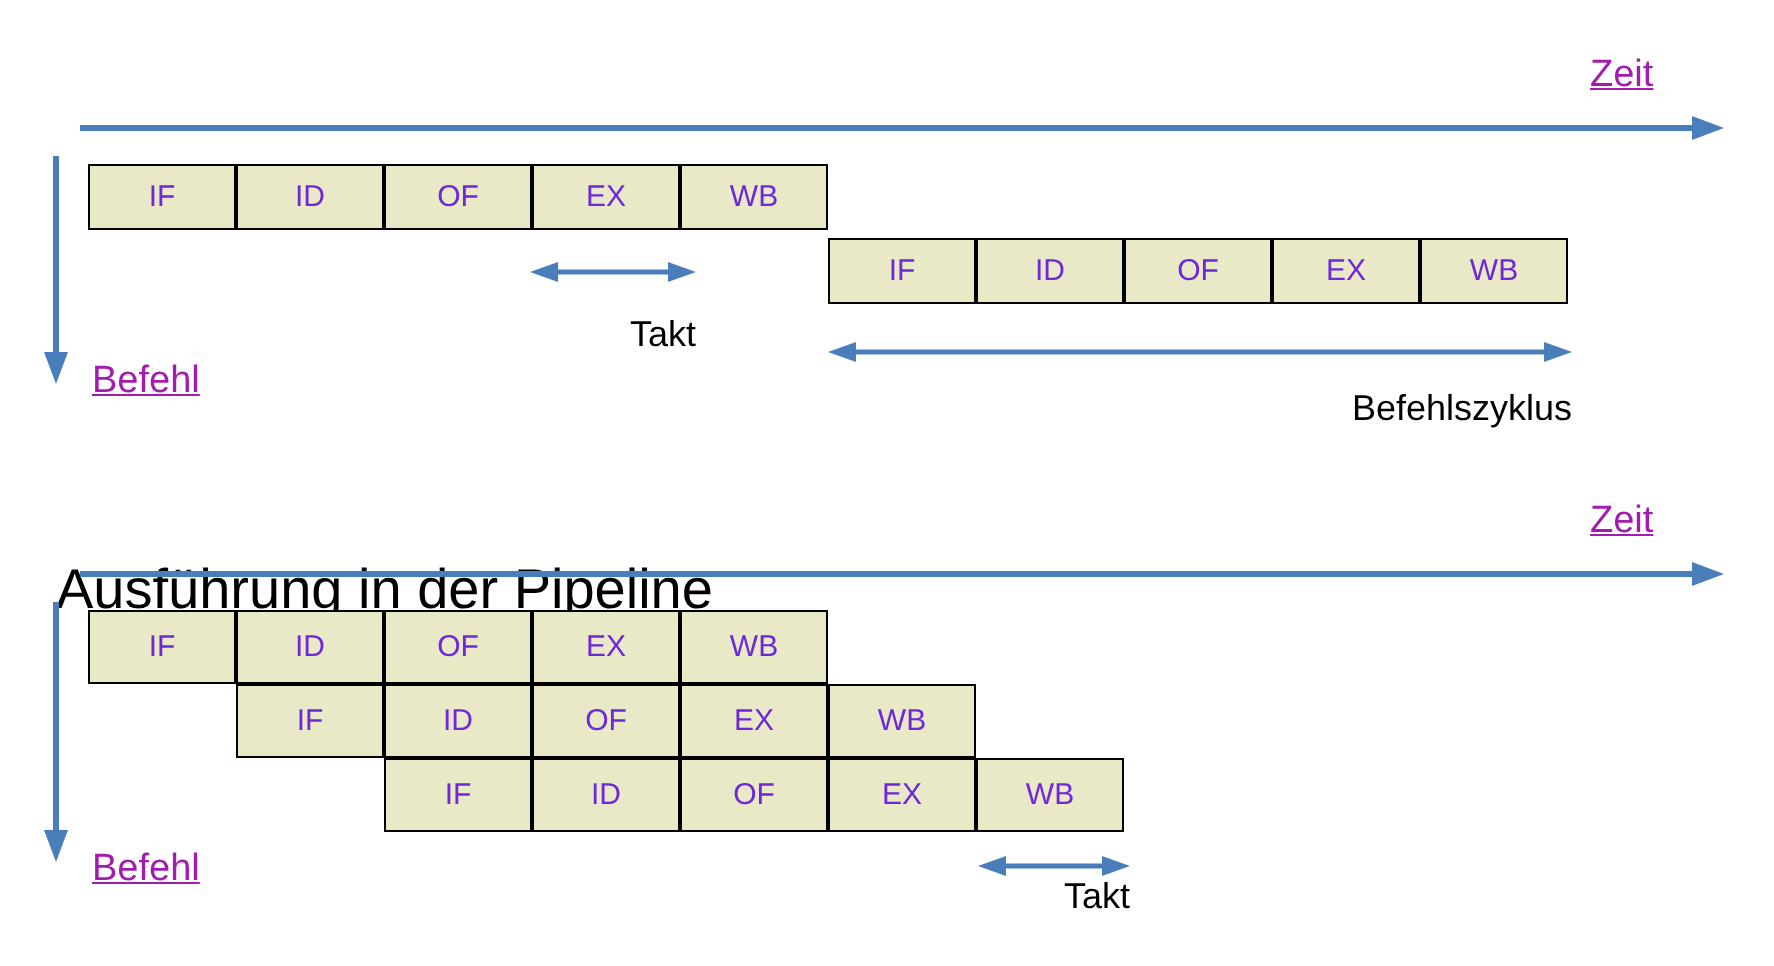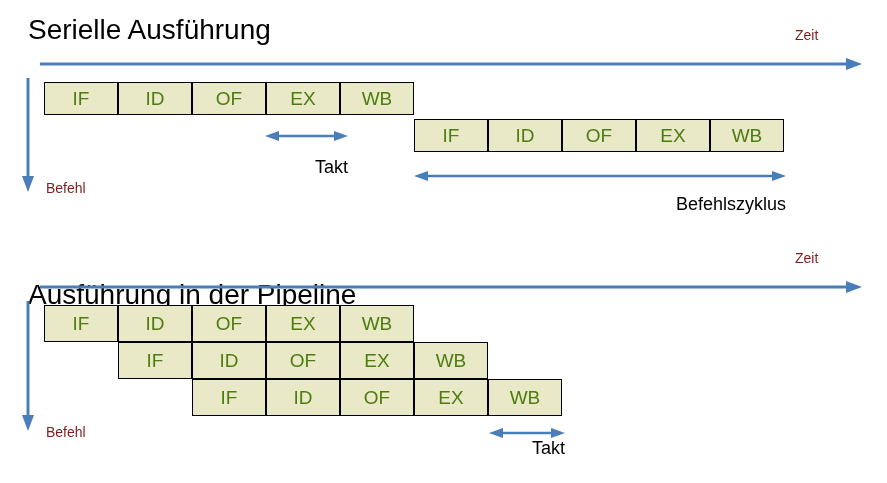--- a/index.html
+++ b/index.html
@@ -17,56 +17,56 @@
   }
   .section-title {
     position: absolute;
     font-size: 28px;
     color: #000000;
     white-space: nowrap;
     letter-spacing: 0px;
   }
   .axis-label {
     position: absolute;
-    font-size: 14px;
-    color: #7f1d1d;
+    font-size: 19px;
+    color: #a21caf;
     white-space: nowrap;
+    text-decoration: underline;
   }
   .measure-label {
     position: absolute;
     font-size: 18px;
     color: #000000;
     white-space: nowrap;
     text-align: right;
   }
   .stage-box {
     position: absolute;
     box-sizing: border-box;
     background: #e9e9c8;
     border: 1px solid #000000;
-    font-size: 19px;
-    color: #4d7c0f;
+    font-size: 15px;
+    color: #6d28d9;
     display: flex;
     align-items: center;
     justify-content: center;
   }
   .h-arrow, .v-arrow, .d-arrow {
     position: absolute;
   }
   .h-arrow svg, .v-arrow svg, .d-arrow svg {
     display: block;
     overflow: visible;
   }
 </style>
 </head>
 <body>
 
 <div id="canvas">
 
-  <div class="section-title" style="left:28px; top:14px;">Serielle Ausführung</div>
 
   <div class="axis-label" style="left:795px; top:27px;">Zeit</div>
 
   <div class="h-arrow" style="left:40px; top:57px;">
     <svg width="822" height="14" viewBox="0 0 822 14">
       <line x1="0" y1="7" x2="810" y2="7" stroke="#4a7ebb" stroke-width="3"></line>
       <polygon points="822,7 806,1 806,13" fill="#4a7ebb"></polygon>
     </svg>
   </div>
 

